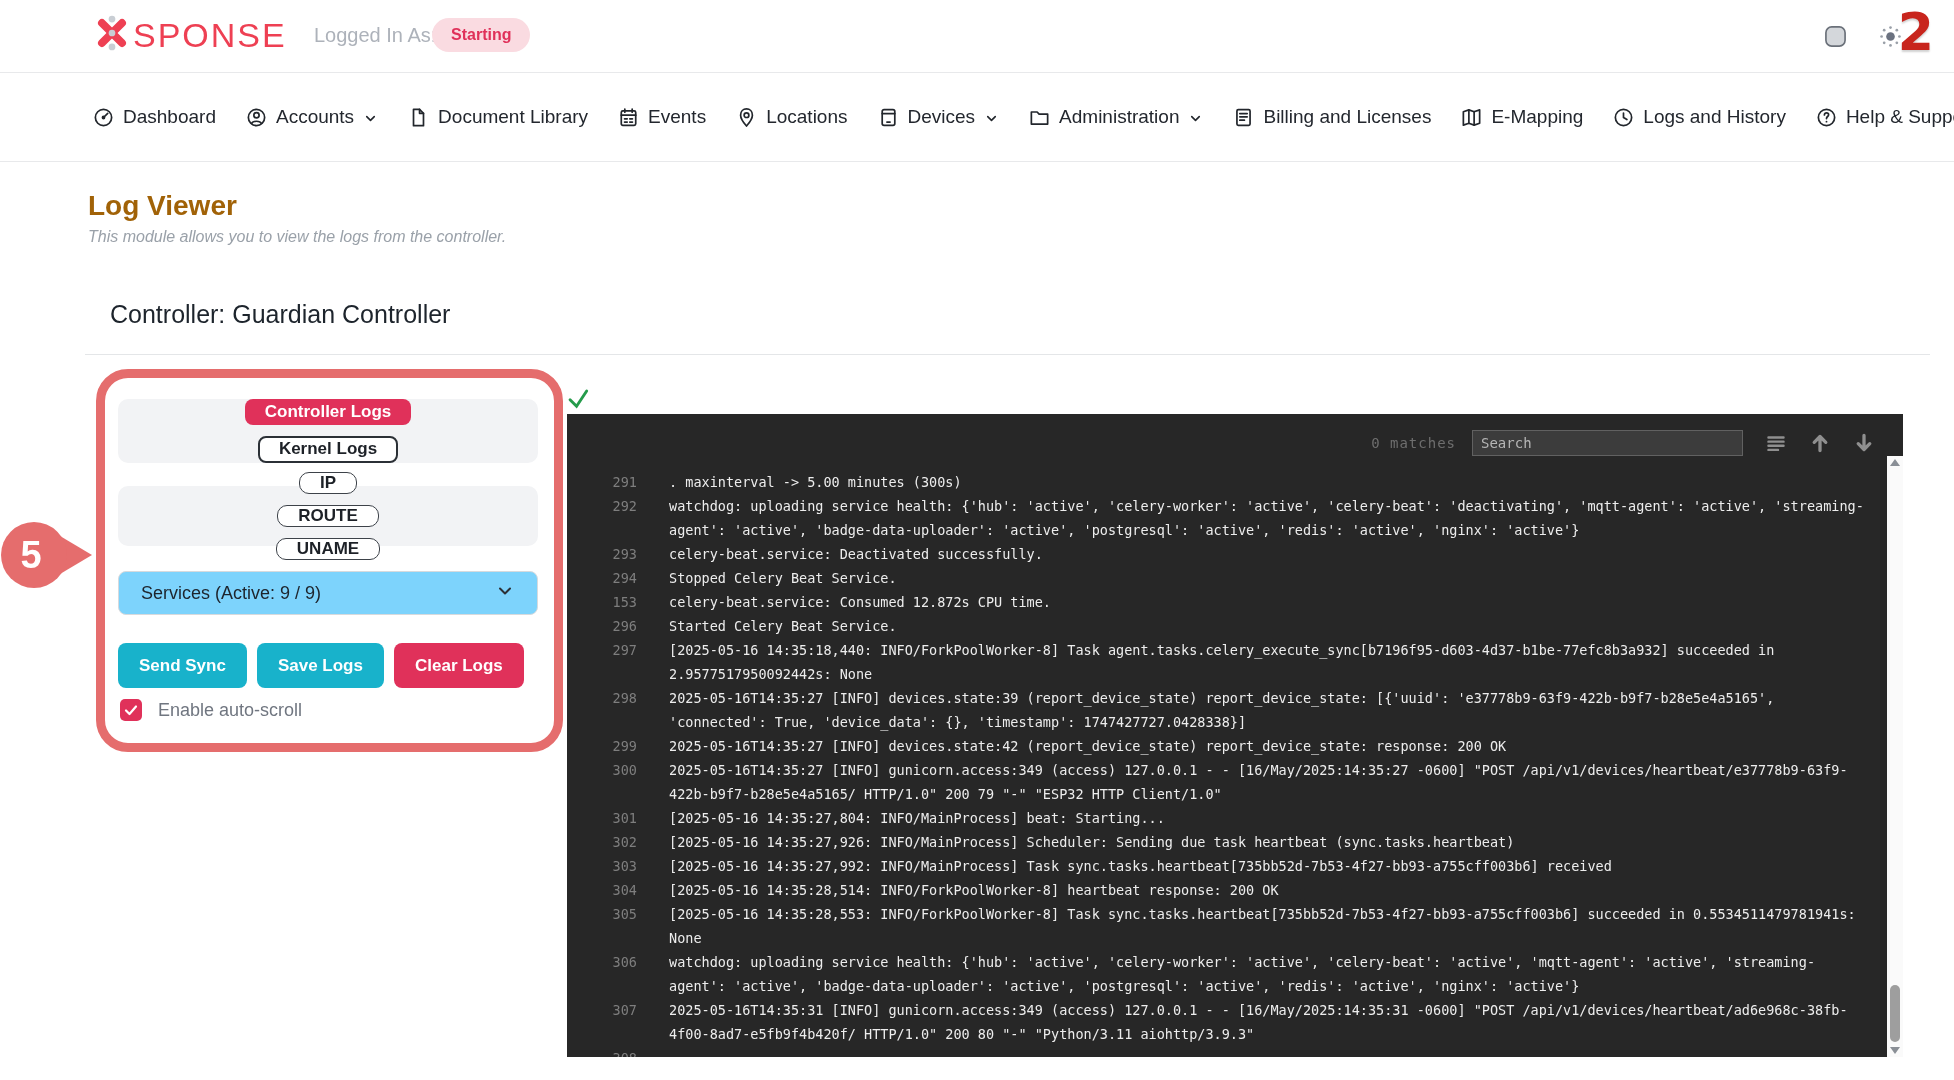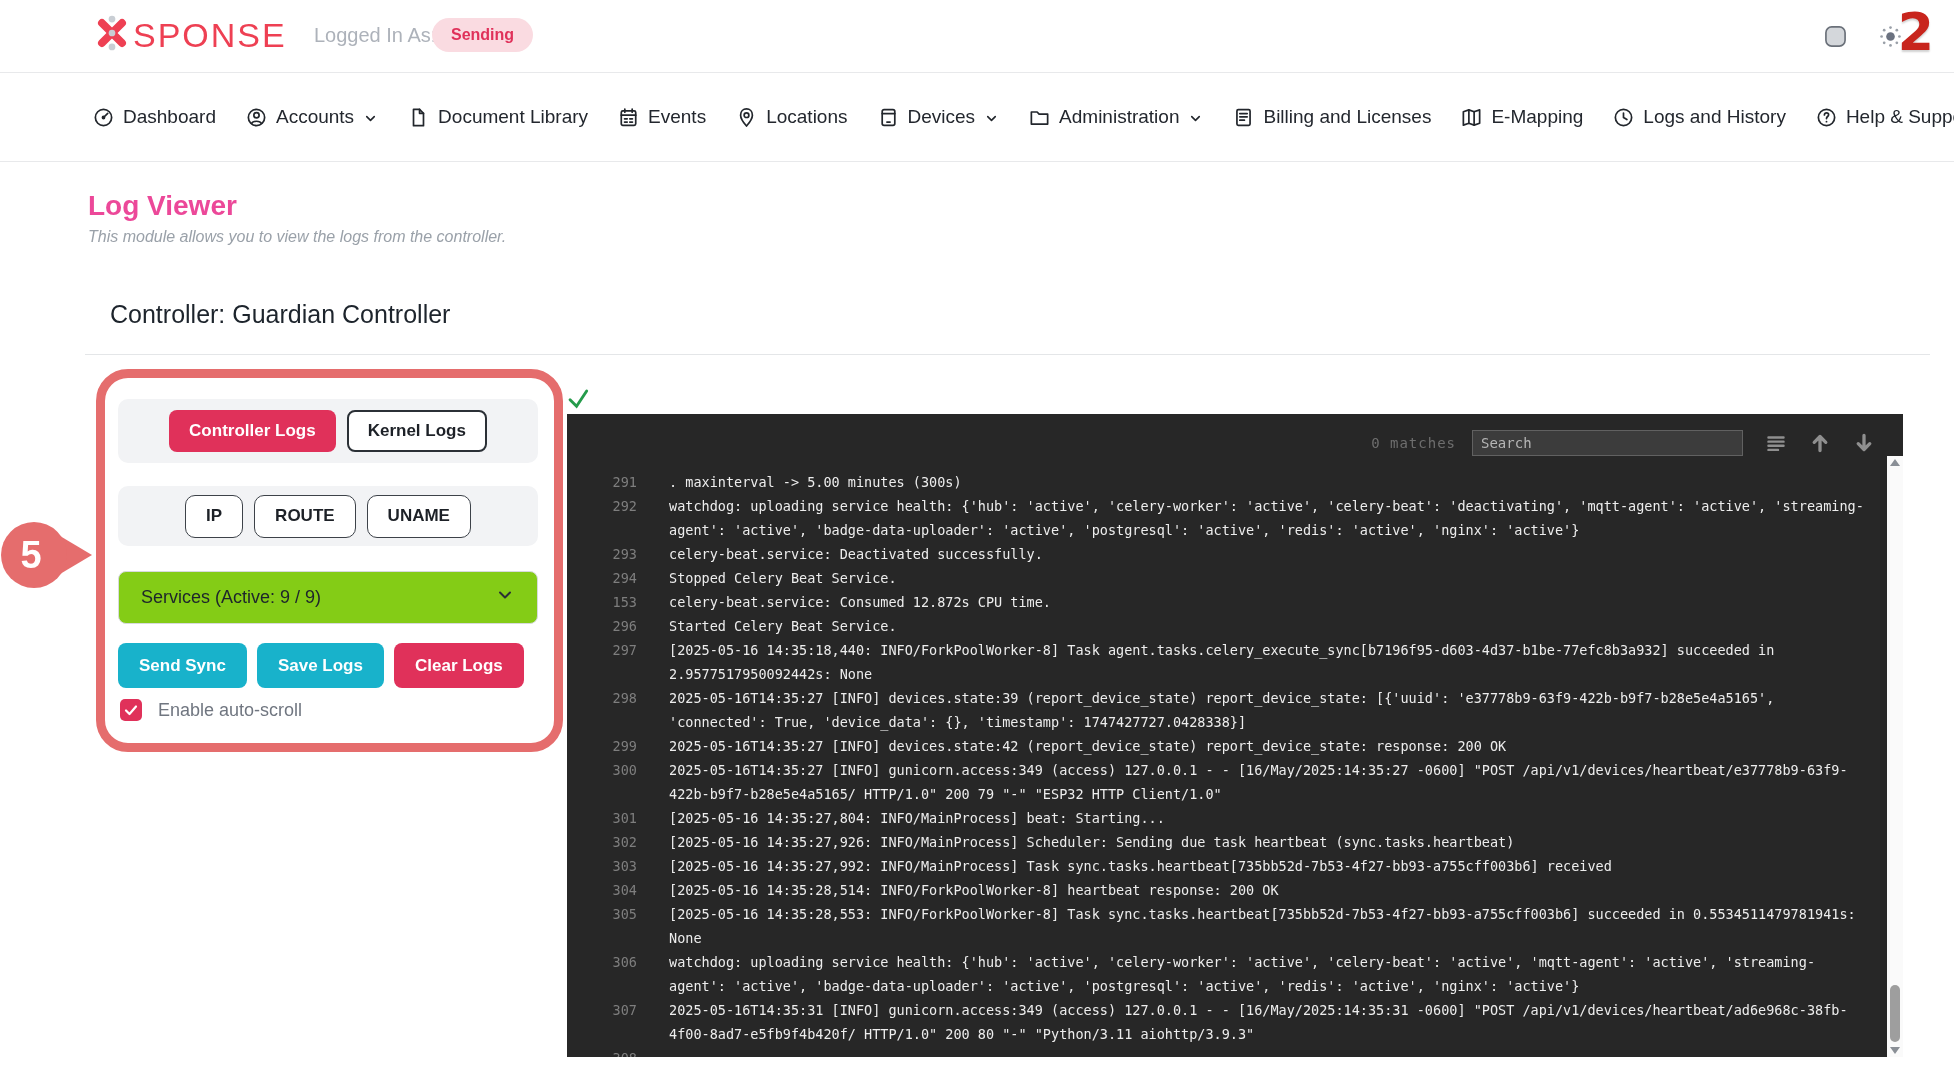--- a/index.html
+++ b/index.html
@@ -20,43 +20,43 @@
   
   .nav-bar{position:absolute;left:0;top:72px;width:100%;height:88px;border-top:1px solid #e8e9eb;
            border-bottom:1px solid #e8e9eb;display:flex;align-items:center;}
   .nav-items{display:flex;align-items:center;gap:30px;padding-left:93px;}
   .nav-item{display:flex;align-items:center;gap:9px;font-size:19px;font-weight:500;color:#23272e;
             cursor:pointer;white-space:nowrap;}
   .nav-item .icon svg{display:block;}
   .nav-item .chev svg{display:block;margin-top:2px;}
 
   
-  .page-title{position:absolute;left:88px;top:190px;font-size:28px;font-weight:bold;color:#ec4899;}
+  .page-title{position:absolute;left:88px;top:190px;font-size:28px;font-weight:bold;color:#a16207;}
   .page-subtitle{position:absolute;left:88px;top:228px;font-size:16px;font-style:italic;color:#9aa1a9;}
   .controller-heading{position:absolute;left:110px;top:300px;font-size:25px;font-weight:400;color:#1d242c;}
   .section-divider{position:absolute;left:85px;top:354px;width:1845px;height:0;border-top:1px solid #e4e6e8;}
 
   
   .annotation-box{position:absolute;left:96px;top:369px;width:449px;height:365px;border:9px solid #e56d6d;
                   border-radius:32px;pointer-events:none;z-index:5;}
   .annotation-balloon{position:absolute;left:0px;top:515px;z-index:6;}
   .success-check{position:absolute;left:565px;top:386px;}
 
   
   .gray-box{position:absolute;left:118px;width:420px;background:#f2f3f5;border-radius:10px;
-            display:flex;align-items:center;justify-content:center;gap:11px;}
+            display:flex;align-items:center;justify-content:center;gap:11px;flex-direction:column;}
   .gray-box.logtypes{top:399px;height:64px;}
   .gray-box.commands{top:486px;height:60px;}
   .btn{border:none;border-radius:8px;font-family:"Liberation Sans",sans-serif;cursor:pointer;}
   .btn-crimson{background:#e0315a;color:#fff;font-weight:bold;font-size:17px;height:42px;padding:0 20px;}
   .btn-outline{background:#fff;border:2px solid #2b3036;color:#1d2127;font-weight:bold;font-size:17px;
                height:42px;padding:0 19px;border-radius:8px;}
   .btn-cmd{background:#fff;border:1.6px solid #3d4249;color:#1d2127;font-weight:bold;font-size:17px;
            height:43px;padding:0 20px;border-radius:10px;}
-  .services-select{position:absolute;left:118px;top:571px;width:420px;height:53px;background:#84cc16;
+  .services-select{position:absolute;left:118px;top:571px;width:420px;height:44px;background:#7dd3fc;
                    border:1px solid #d7dadd;border-radius:8px;display:flex;align-items:center;
                    padding:0 22px;box-sizing:border-box;font-size:18px;color:#1d242c;cursor:pointer;}
   .services-select .chev{margin-left:auto;}
   .action-row{position:absolute;left:118px;top:643px;display:flex;gap:10px;}
   .btn-action{height:45px;padding:0 21px;border-radius:8px;color:#fff;font-weight:bold;font-size:17px;border:none;cursor:pointer;}
   .btn-cyan{background:#18b2cb;}
   .btn-red{background:#e0315a;}
   .autoscroll-row{position:absolute;left:120px;top:699px;display:flex;align-items:center;gap:16px;}
   .checkbox{width:22px;height:22px;background:#e0315a;border-radius:5px;display:flex;align-items:center;
             justify-content:center;cursor:pointer;}
@@ -97,21 +97,21 @@
               <path d="M26 8 L8 26"></path>
           </g>
           <circle cx="17" cy="4.5" r="3" fill="#c9ced4"></circle>
           <circle cx="17" cy="17" r="3" fill="#c9ced4"></circle>
           <circle cx="17" cy="29.5" r="3" fill="#c9ced4"></circle>
         </svg>
       </span>
       <span class="brand-word">SPONSE</span>
     </div>
     <span class="login-as">Logged In As:</span>
-    <span class="role-badge">Sending</span>
+    <span class="role-badge">Starting</span>
     <div class="hdr-icons">
       <span class="icon">
         <svg width="23" height="23" viewBox="0 0 18 18">
           <rect x="1.5" y="1.5" width="15" height="15" rx="4.5" fill="#d4d7db" stroke="#6a7079" stroke-width="1.3"></rect>
         </svg>
       </span>
       <span class="icon">
         <svg width="23" height="23" viewBox="0 0 16 16">
           <circle cx="8" cy="8" r="3" fill="#6b7280"></circle>
           <g fill="#9aa0a8">

